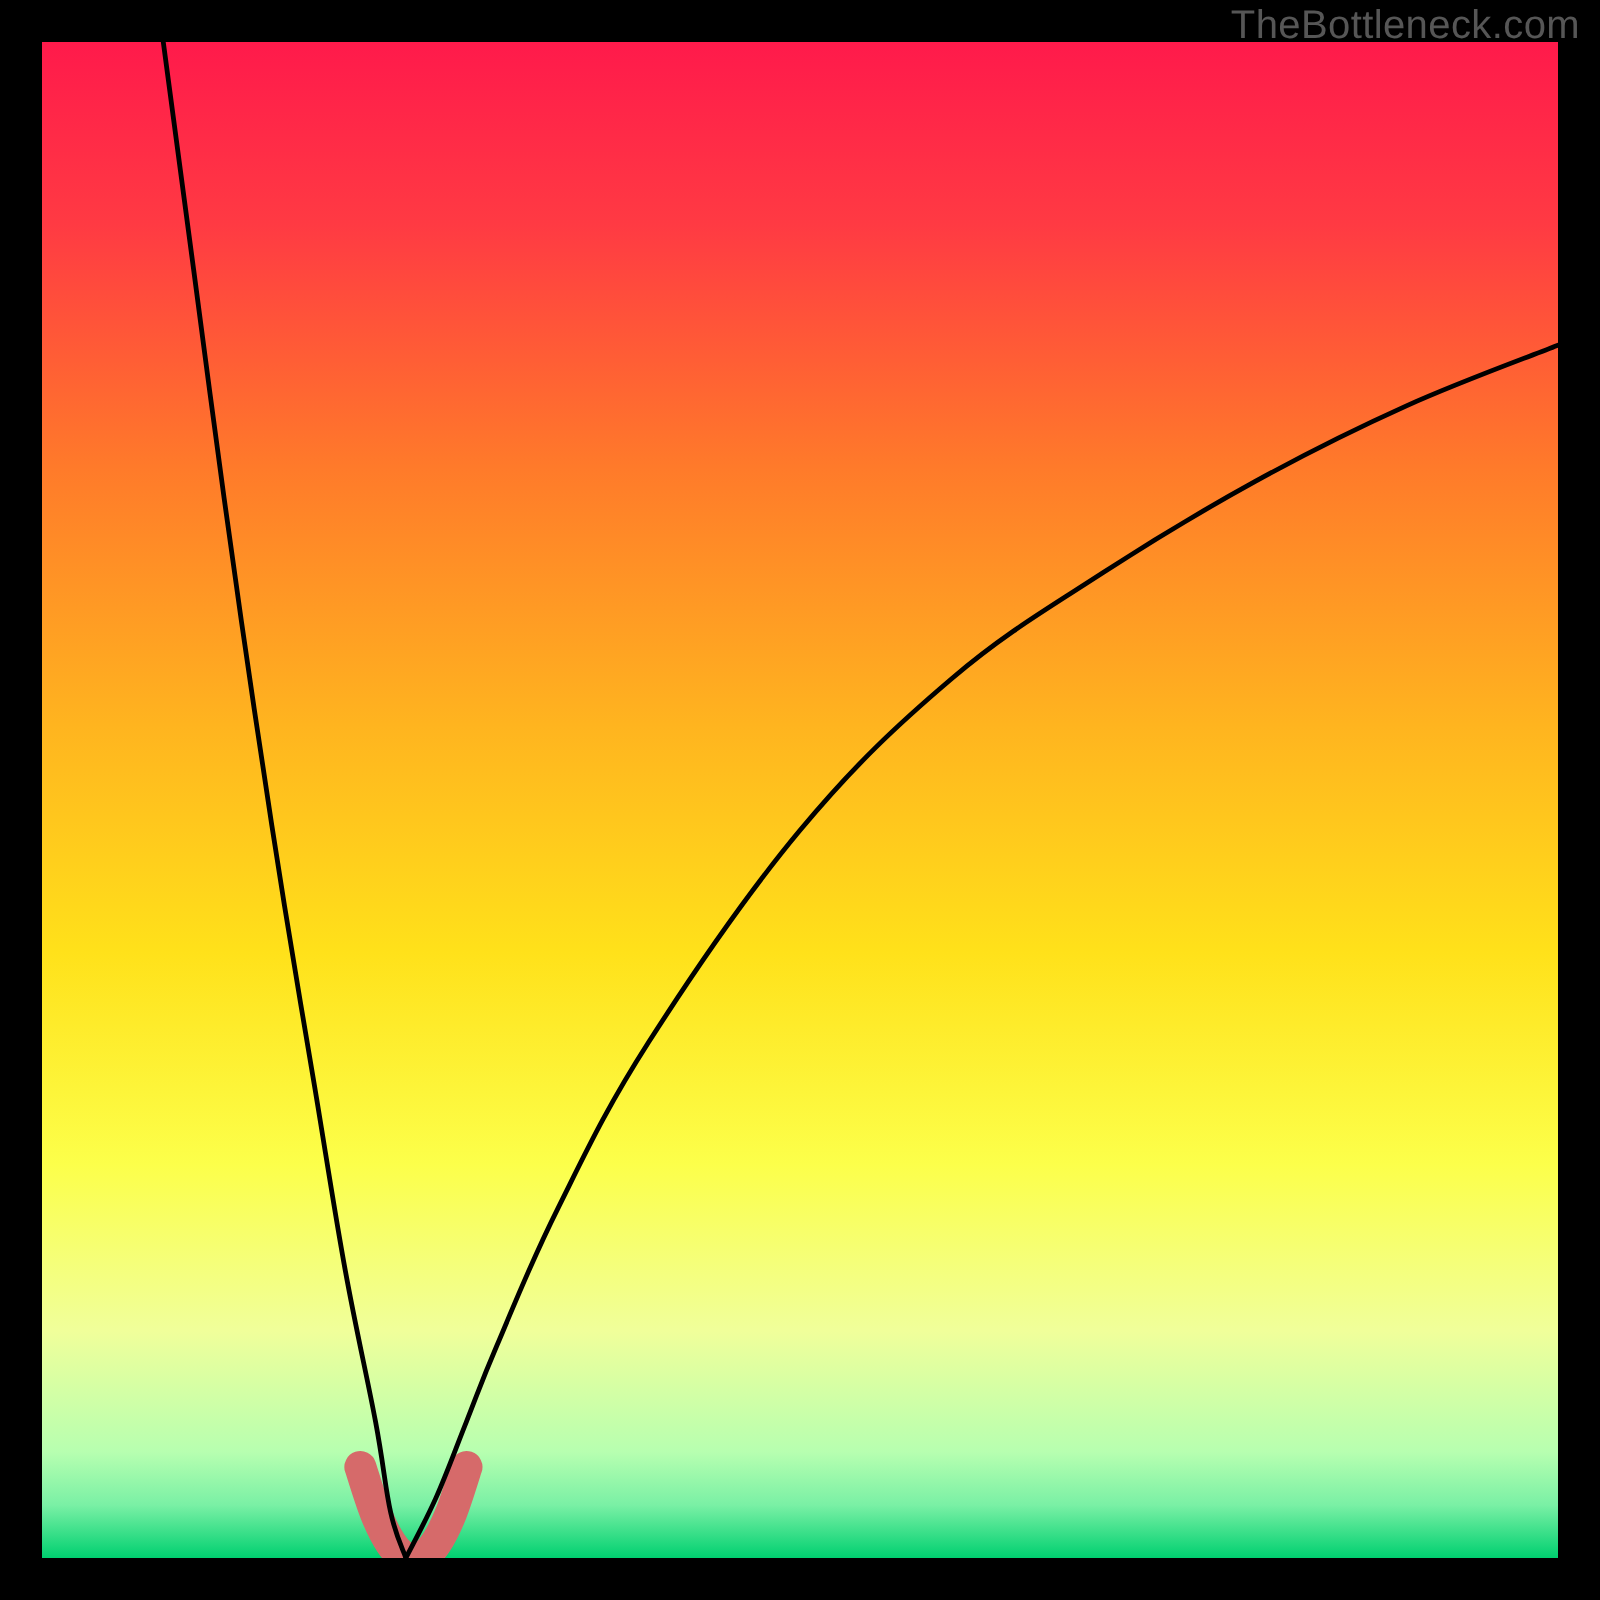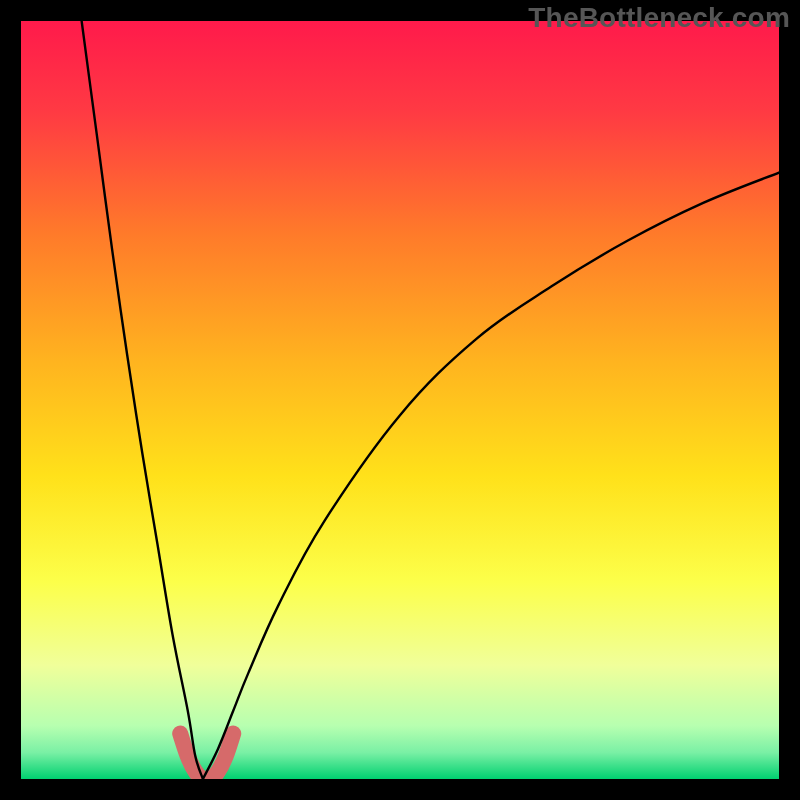--- a/index.html
+++ b/index.html
@@ -24,22 +24,22 @@
     left: 0;
     top: 0;
     width: 758px;
     height: 758px;
   }
   .watermark {
     position: absolute;
     top: 2px;
     right: 10px;
     color: #565656;
-    font-size: 28px;
-    font-weight: 700;
+    font-size: 20px;
+    font-weight: 400;
     letter-spacing: 0.2px;
     user-select: none;
   }
 </style>
 </head>
 <body>
 
 <div class="frame">
   <svg class="plot" viewBox="0 0 758 758" preserveAspectRatio="none">
     <defs>

